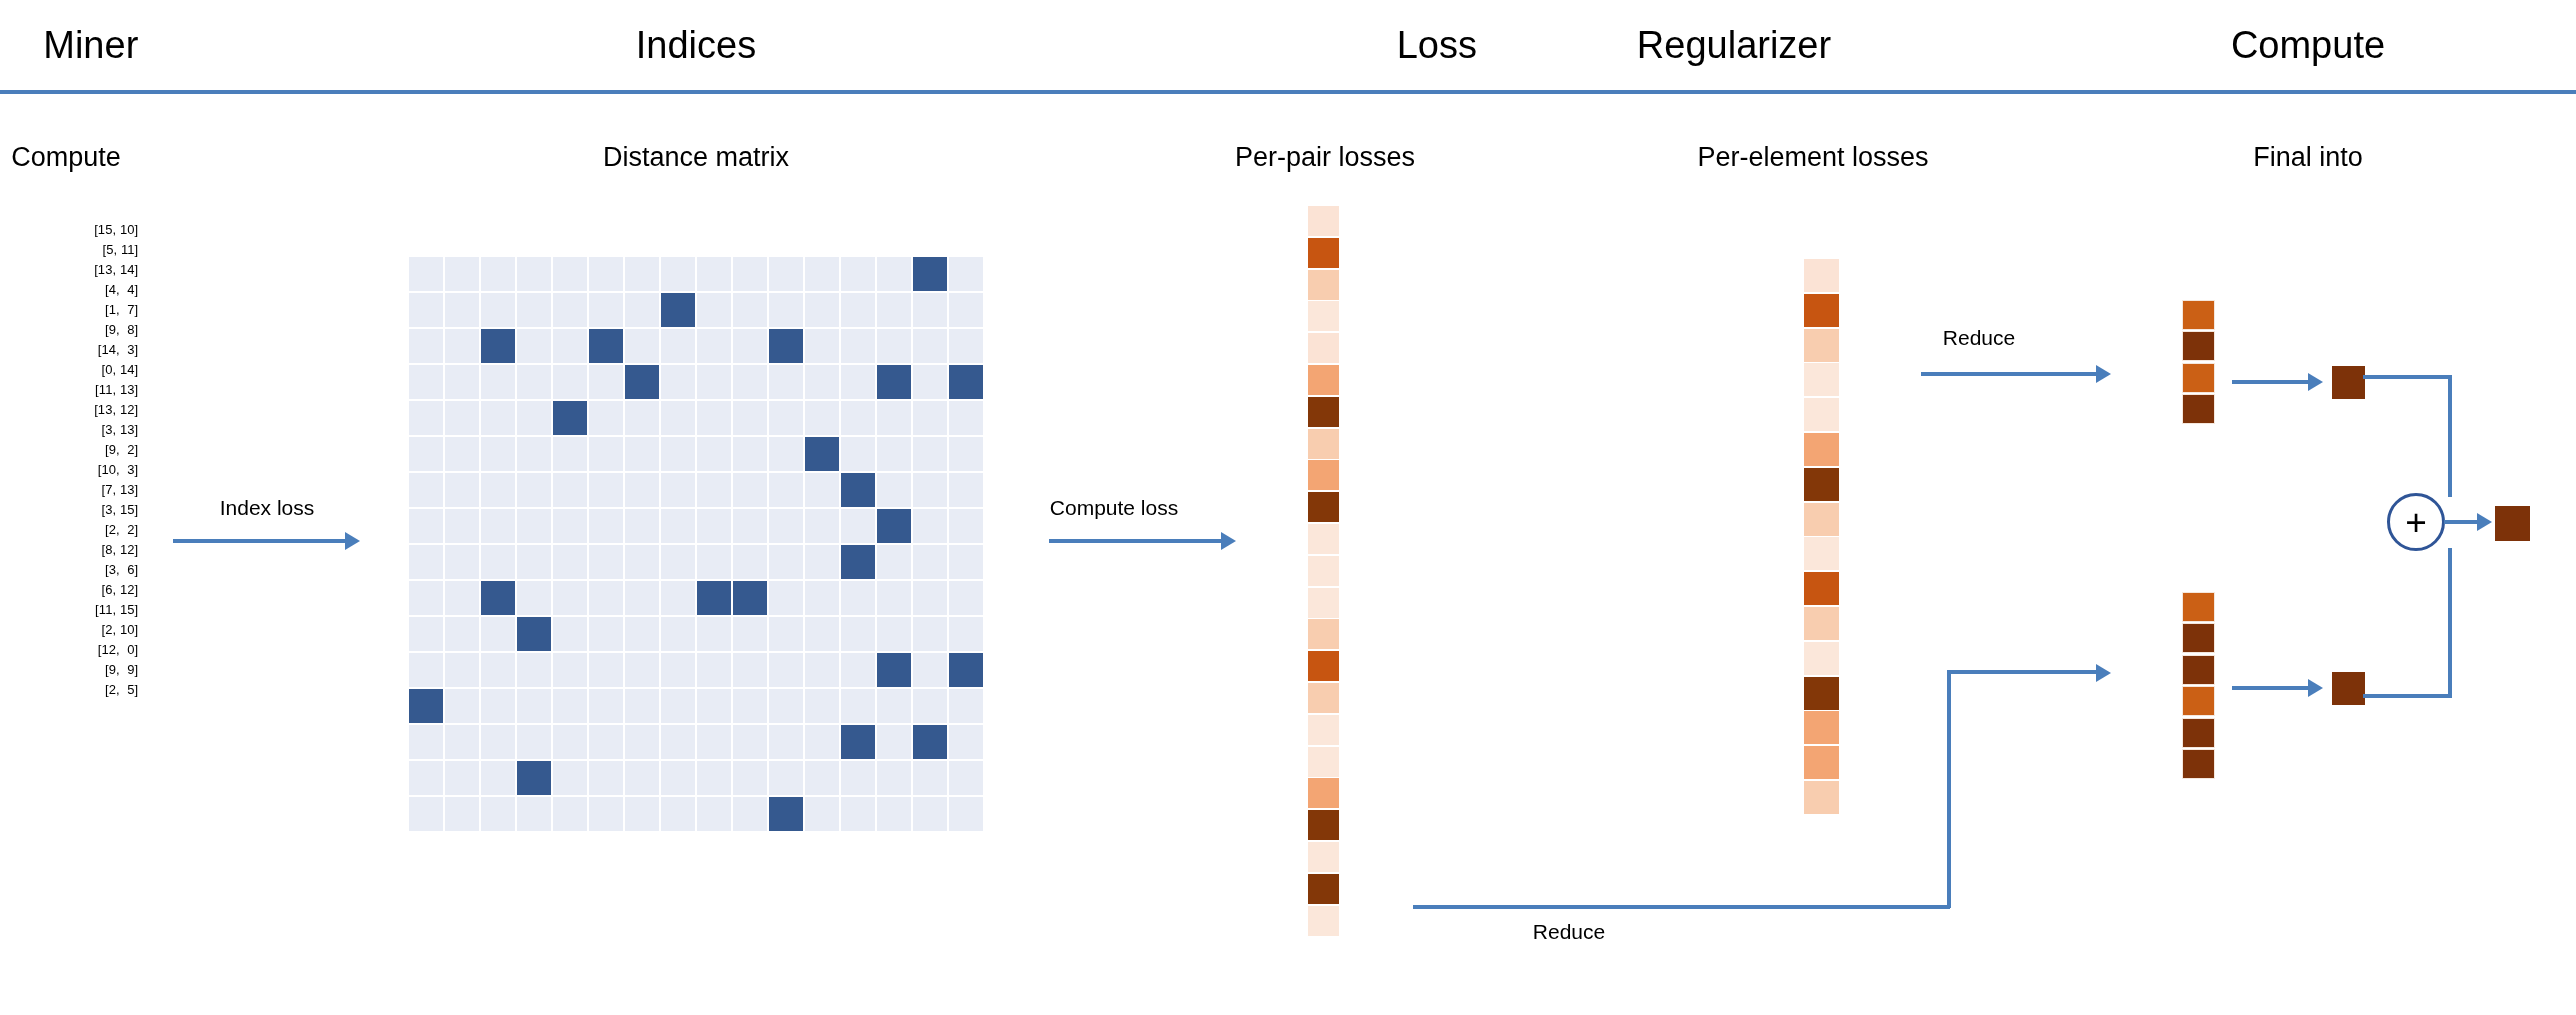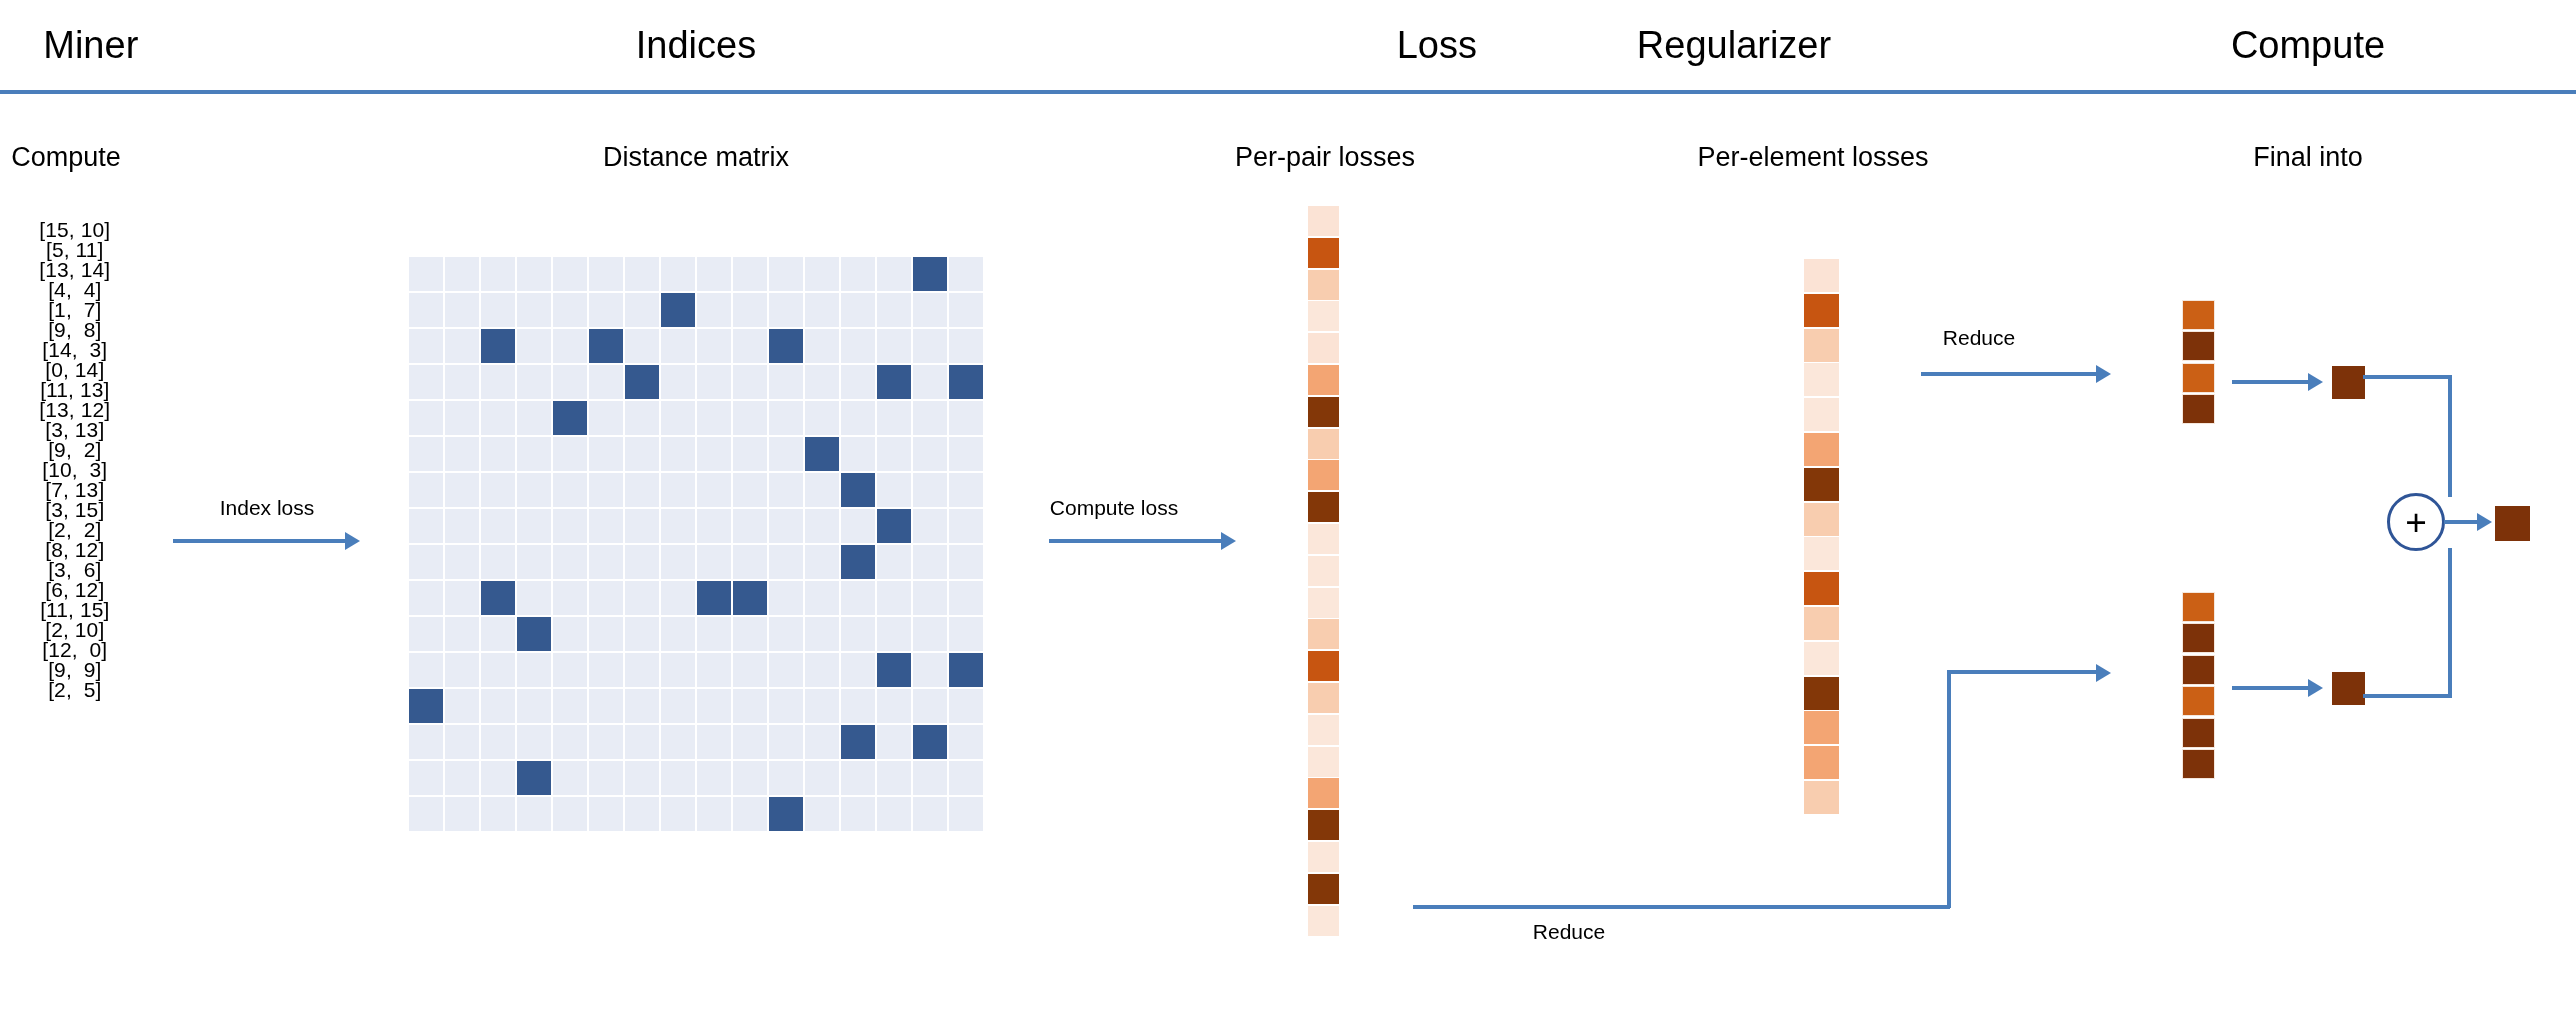--- a/index.html
+++ b/index.html
@@ -21,22 +21,22 @@
   }
   .sub-title{
     position:absolute;top:141px;
     font-size:27px;line-height:32.5px;font-weight:400;
     color:#000;white-space:nowrap;text-align:center;
   }
 
   
   #indices-list{
     position:absolute;left:11.3px;top:220px;width:127px;
-    text-align:center;
-    font-size:21px;line-height:20px;font-weight:400;
+    text-align:right;
+    font-size:13px;line-height:20px;font-weight:400;
     letter-spacing:0.1px;
     white-space:pre;
   }
   #indices-list .idx-row{height:20px;}
 
   
   #distance-matrix{
     position:absolute;left:408px;top:256px;
     display:grid;
     grid-template-columns:repeat(16,36px);

